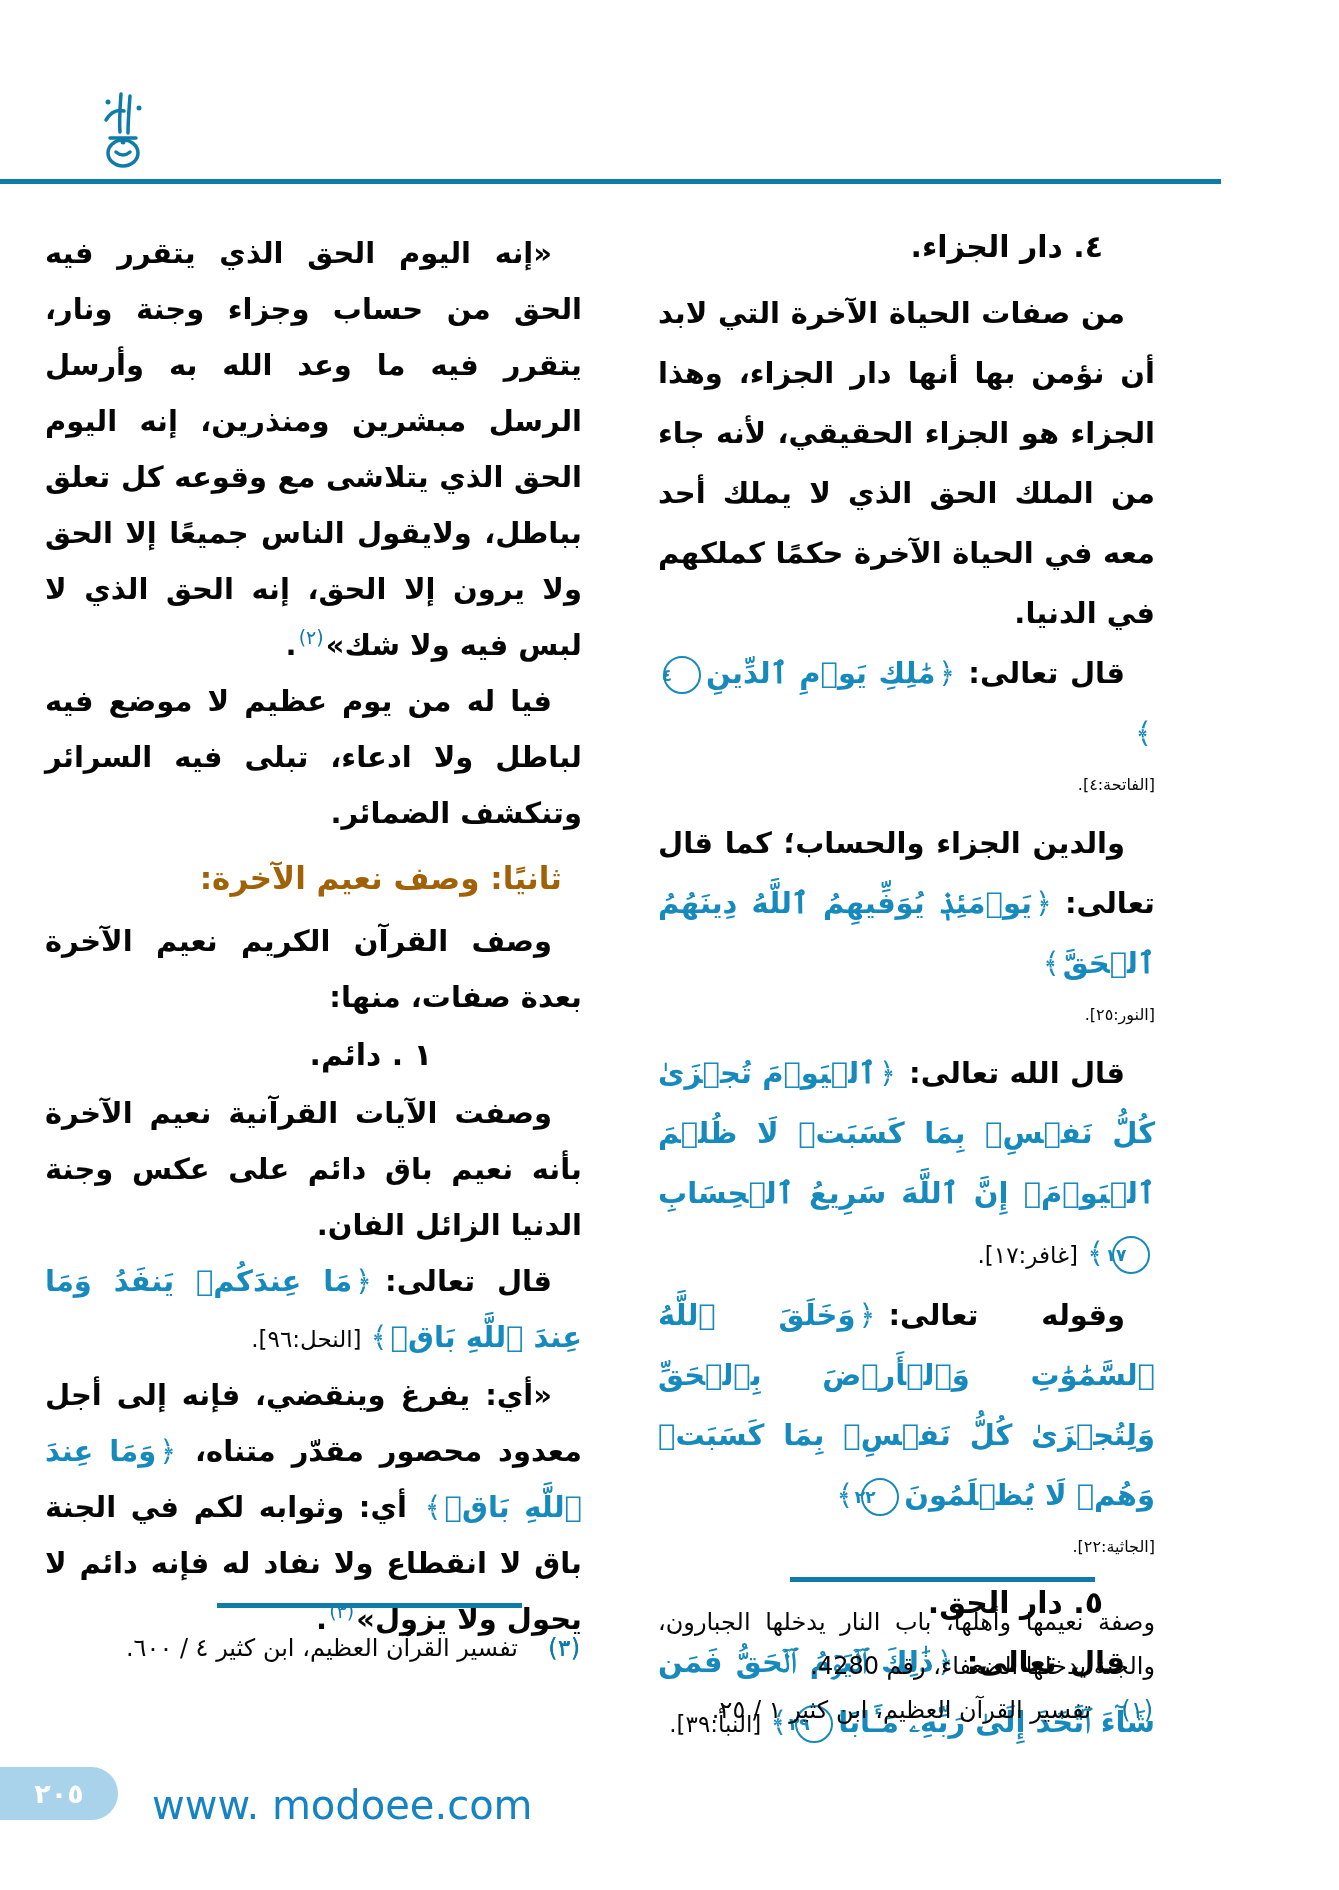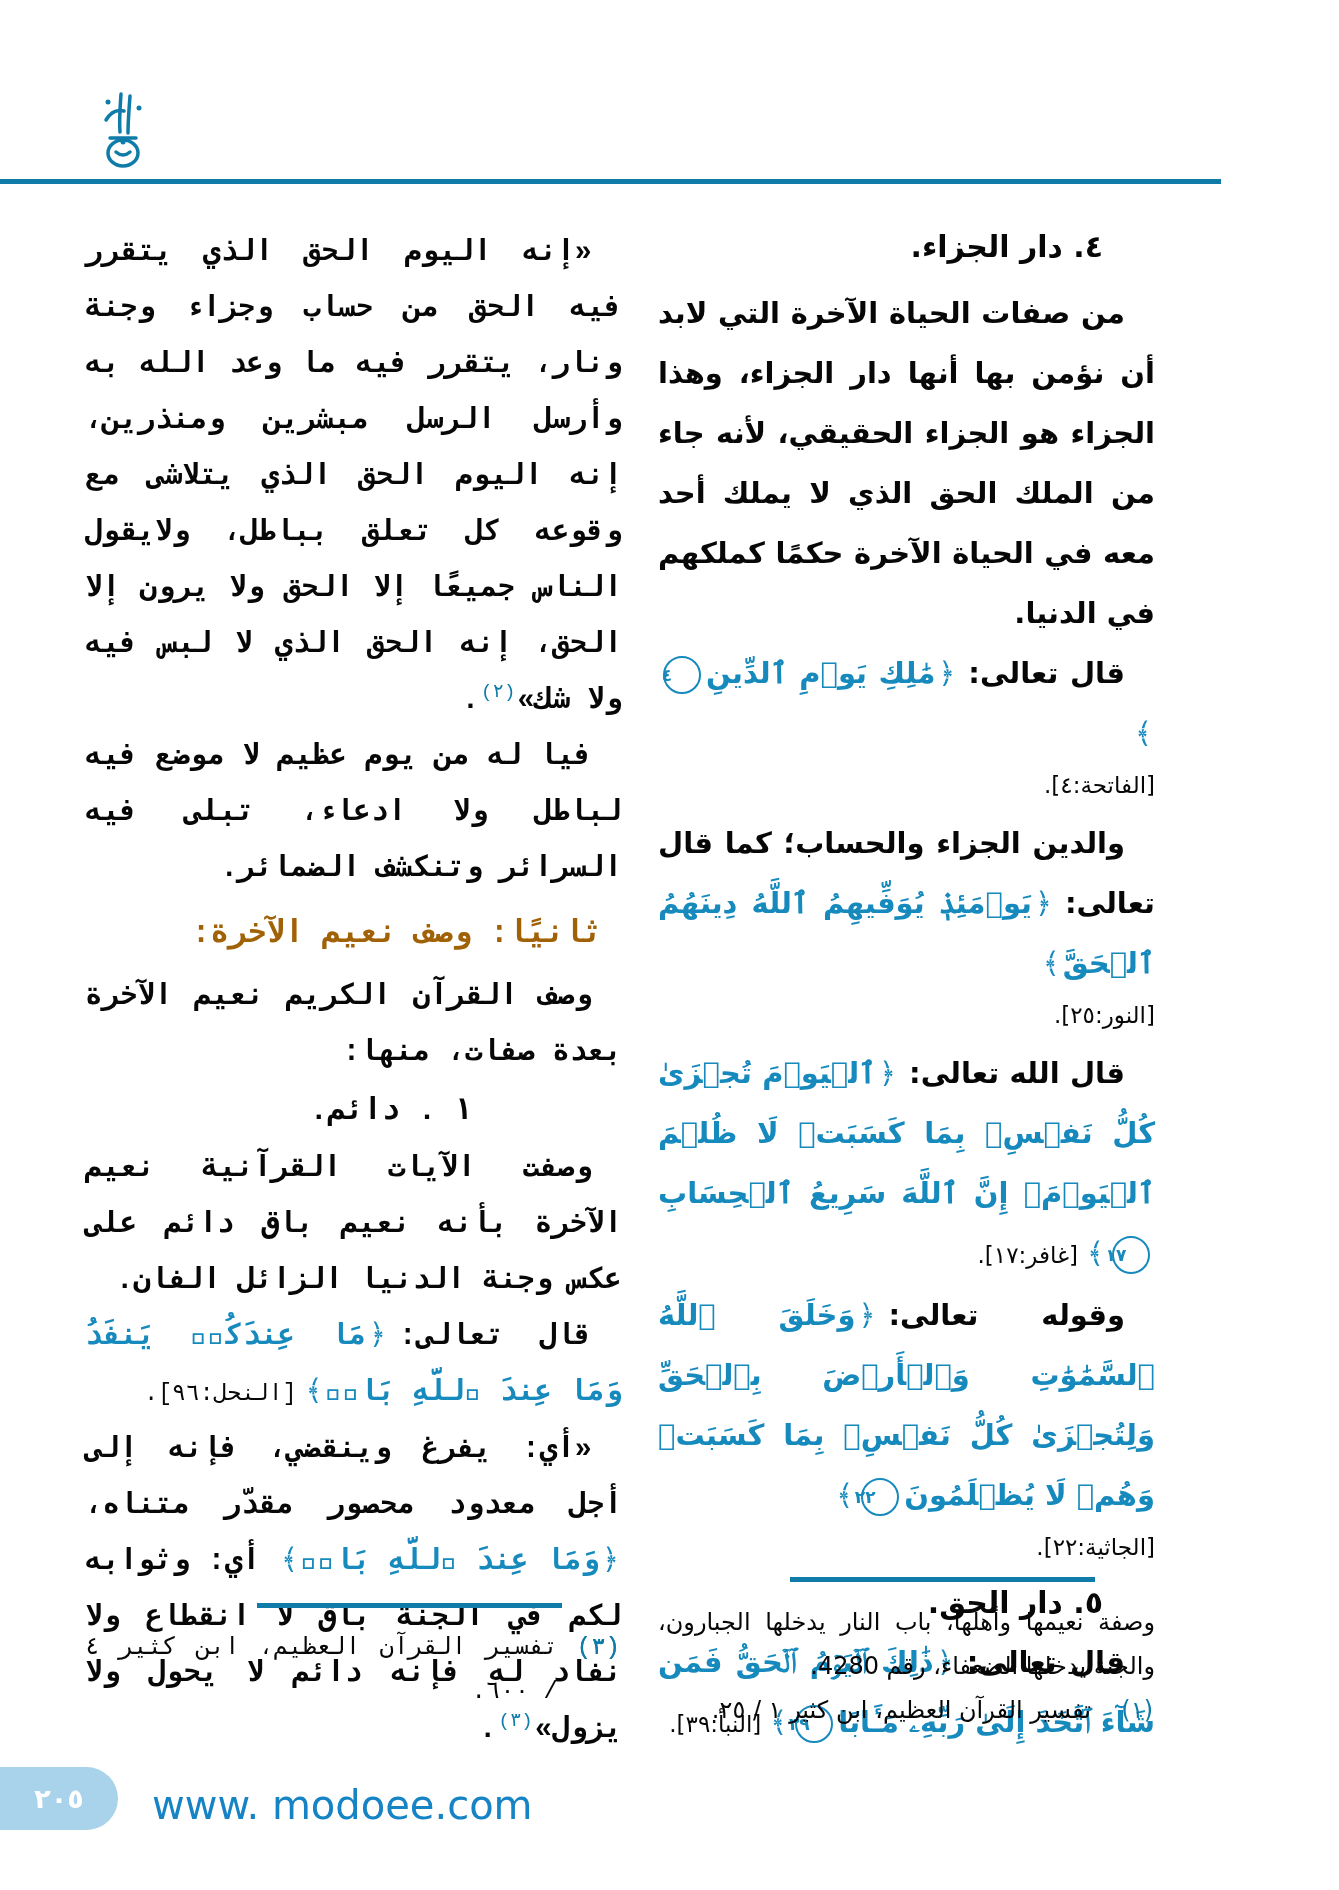--- a/index.html
+++ b/index.html
@@ -21,21 +21,21 @@
   .ornament{
     position:absolute;right:1189px;top:90px;width:56px;height:84px;
   }
   
   .col{
     position:absolute;top:225px;
     text-align:justify;
     -webkit-text-align-last:auto;
   }
   .col-right{right:184px;width:497px;height:1660px;}
-  .col-left{right:717px;left:85px;width:537px;height:1660px;font-family:Liberation Mono, monospace;}
+  .col-left{right:757px;left:85px;width:537px;height:1660px;}
   p{margin:0;}
   .body{
     font-size:29px;font-weight:700;line-height:60px;
     text-align:justify;
   }
   .col-left .body{line-height:56px;}
   .indent{text-indent:30px;}
   .hnum{
     margin:0 0 14px 0;font-size:30px;font-weight:700;text-indent:52px;line-height:44px;
   }
@@ -49,38 +49,38 @@
   }
   .intro{margin-left:10px;}
   .quran{color:#1689bd;font-weight:700;}
   .qb{color:#1689bd;font-weight:400;margin:0 3px;}
   .ayah{
     display:inline-flex;align-items:center;justify-content:center;
     width:34px;height:34px;border:2px solid #1689bd;border-radius:50%;
     font-size:17px;line-height:1;color:#1689bd;margin:0 5px;vertical-align:middle;
     font-weight:700;
   }
-  .ref{font-size:23px;font-weight:400;line-height:36px;}
+  .ref{font-size:16px;font-weight:400;line-height:36px;}
   .refline{margin:4px 0 10px 0;}
   .ref-inline{font-size:23px;font-weight:400;margin:0 6px;}
   .fnm{
     color:#0f7ba8;font-size:19px;font-weight:400;
     vertical-align:super;line-height:0;margin:0 2px;
   }
   
   .footnotes{position:absolute;right:0;left:0;}
   .fn-right{top:1352px;}
   .fn-left{top:1378px;}
   .fn-rule{height:5px;background:#0f7ba8;width:305px;margin-right:60px;margin-bottom:18px;}
   .fn{font-size:24px;font-weight:400;line-height:44px;text-align:justify;}
   .fn.numbered{position:relative;padding-right:64px;}
   .fn-num{position:absolute;right:2px;top:0;color:#0f7ba8;}
   
   .page-tab{
-    position:absolute;right:1221px;left:0;top:1767px;height:63px;
+    position:absolute;right:1221px;left:0;top:1767px;height:53px;
     background:#a9d3ea;border-radius:0 32px 32px 0;
     display:flex;align-items:center;justify-content:center;
     color:#ffffff;font-size:27px;font-weight:700;
   }
   .website{
     position:absolute;left:0;right:952px;top:1782px;width:237px;
     direction:ltr;text-align:left;
     color:#1583c4;font-size:40px;font-weight:400;white-space:nowrap;
     right:auto;left:152px;
   }

